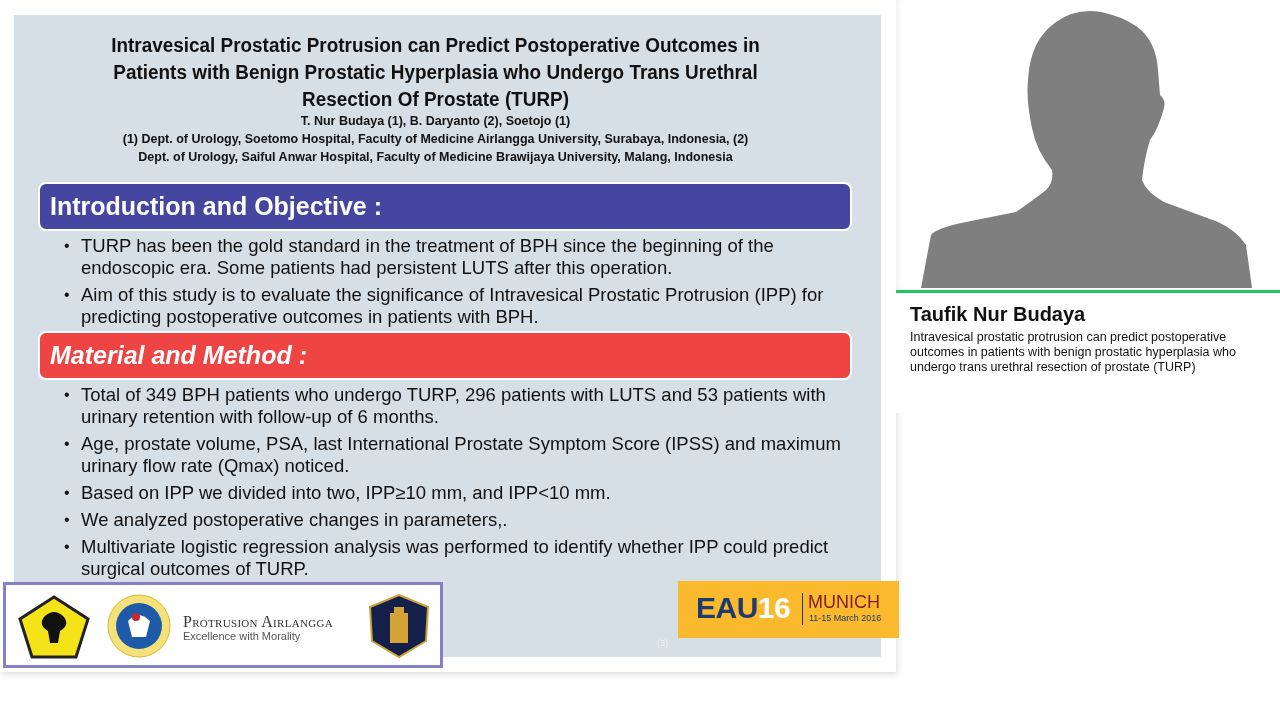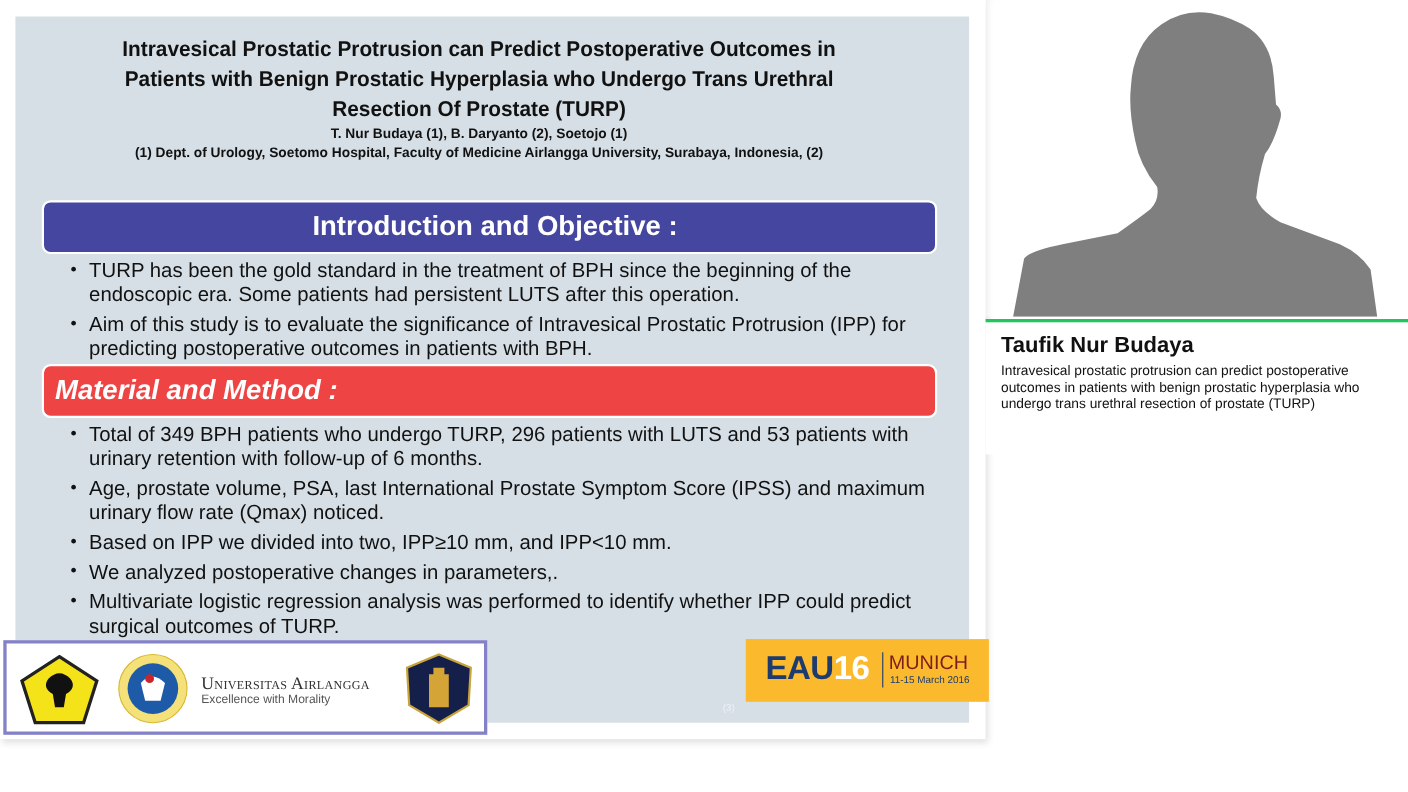--- a/index.html
+++ b/index.html
@@ -21,21 +21,21 @@
   }
   .authors {
     position:absolute; left:0; top:97px; width:843px; text-align:center;
     font-weight:bold; font-size:12.5px; line-height:18px; color:#111;
   }
   .sec-head {
     position:absolute; left:24px; width:800px; height:45px; border:2px solid #ffffff;
     border-radius:8px; color:#fff; font-weight:bold; font-size:25px; line-height:45px;
     padding-left:10px; box-sizing:content-box;
   }
-  .sec-head.intro { top:167px; background:#4446a0;text-align:center; }
+  .sec-head.intro { top:167px; background:#4446a0; }
   .sec-head.method { top:316px; background:#ef4444;font-style:italic; }
   .bullets {
     position:absolute; left:50px; width:790px; margin:0; padding:0; list-style:none;
     font-size:18.5px; line-height:22px; color:#111;
   }
   .bullets li { position:relative; padding-left:17px; margin-bottom:5px; }
   .bullets li::before {
     content:"\2022"; position:absolute; left:0; top:0; font-size:16px;
   }
   .bullets.intro { top:220px; }
@@ -87,20 +87,21 @@
 <div class="slide-card">
   <div class="slide">
     <div class="title">
       <div>Intravesical Prostatic Protrusion can Predict Postoperative Outcomes in</div>
       <div>Patients with Benign Prostatic Hyperplasia who Undergo Trans Urethral</div>
       <div>Resection Of Prostate (TURP)</div>
     </div>
     <div class="authors">
       <div>T. Nur Budaya (1), B. Daryanto (2), Soetojo (1)</div>
       <div>(1) Dept. of Urology, Soetomo Hospital, Faculty of Medicine Airlangga University, Surabaya, Indonesia, (2)</div>
+      <div>Dept. of Urology, Saiful Anwar Hospital, Faculty of Medicine Brawijaya University, Malang, Indonesia</div>
     </div>
 
     <div class="sec-head intro">Introduction and Objective :</div>
     <ul class="bullets intro">
       <li>TURP has been the gold standard in the treatment of BPH since the beginning of the endoscopic era. Some patients had persistent LUTS after this operation.</li>
       <li>Aim of this study is to evaluate the significance of Intravesical Prostatic Protrusion (IPP) for predicting postoperative outcomes in patients with BPH.</li>
     </ul>
 
     <div class="sec-head method">Material and Method :</div>
     <ul class="bullets method">
@@ -125,21 +126,21 @@
     <svg class="logo" style="left:12px; top:10px;" width="72" height="64" viewBox="0 0 72 64">
       <polygon points="36,2 70,24 58,62 14,62 2,24" fill="#f5e31a" stroke="#222" stroke-width="3"></polygon>
       <path d="M26,22 q10,-10 20,0 q6,8 -4,14 l-2,12 h-8 l-2,-12 q-10,-6 -4,-14z" fill="#111"></path>
     </svg>
     <svg class="logo" style="left:100px; top:8px;" width="66" height="66" viewBox="0 0 66 66">
       <circle cx="33" cy="33" r="31" fill="#f4e17a" stroke="#d8b830" stroke-width="1"></circle>
       <circle cx="33" cy="33" r="23" fill="#1d5aa8"></circle>
       <path d="M22,28 q10,-12 22,0 l-4,16 h-14z" fill="#ffffff"></path>
       <circle cx="30" cy="24" r="4" fill="#c8262a"></circle>
     </svg>
-    <div class="ua-name" style="font-variant:small-caps;">Universitas Airlangga</div>
+    <div class="ua-name" style="font-variant:small-caps;">Protrusion Airlangga</div>
     <div class="ua-tag">Excellence with Morality</div>
     <svg class="logo" style="left:360px; top:8px;" width="66" height="66" viewBox="0 0 66 66">
       <path d="M33,2 L62,14 L60,48 L33,64 L6,48 L4,14Z" fill="#14204a" stroke="#c9a43a" stroke-width="2"></path>
       <path d="M28,14 h10 v6 h4 v30 h-18 v-30 h4z" fill="#d4a536"></path>
     </svg>
   </div>
 </div>
 
 <div class="speaker-photo">
   <svg width="384" height="288" viewBox="0 0 384 288">

